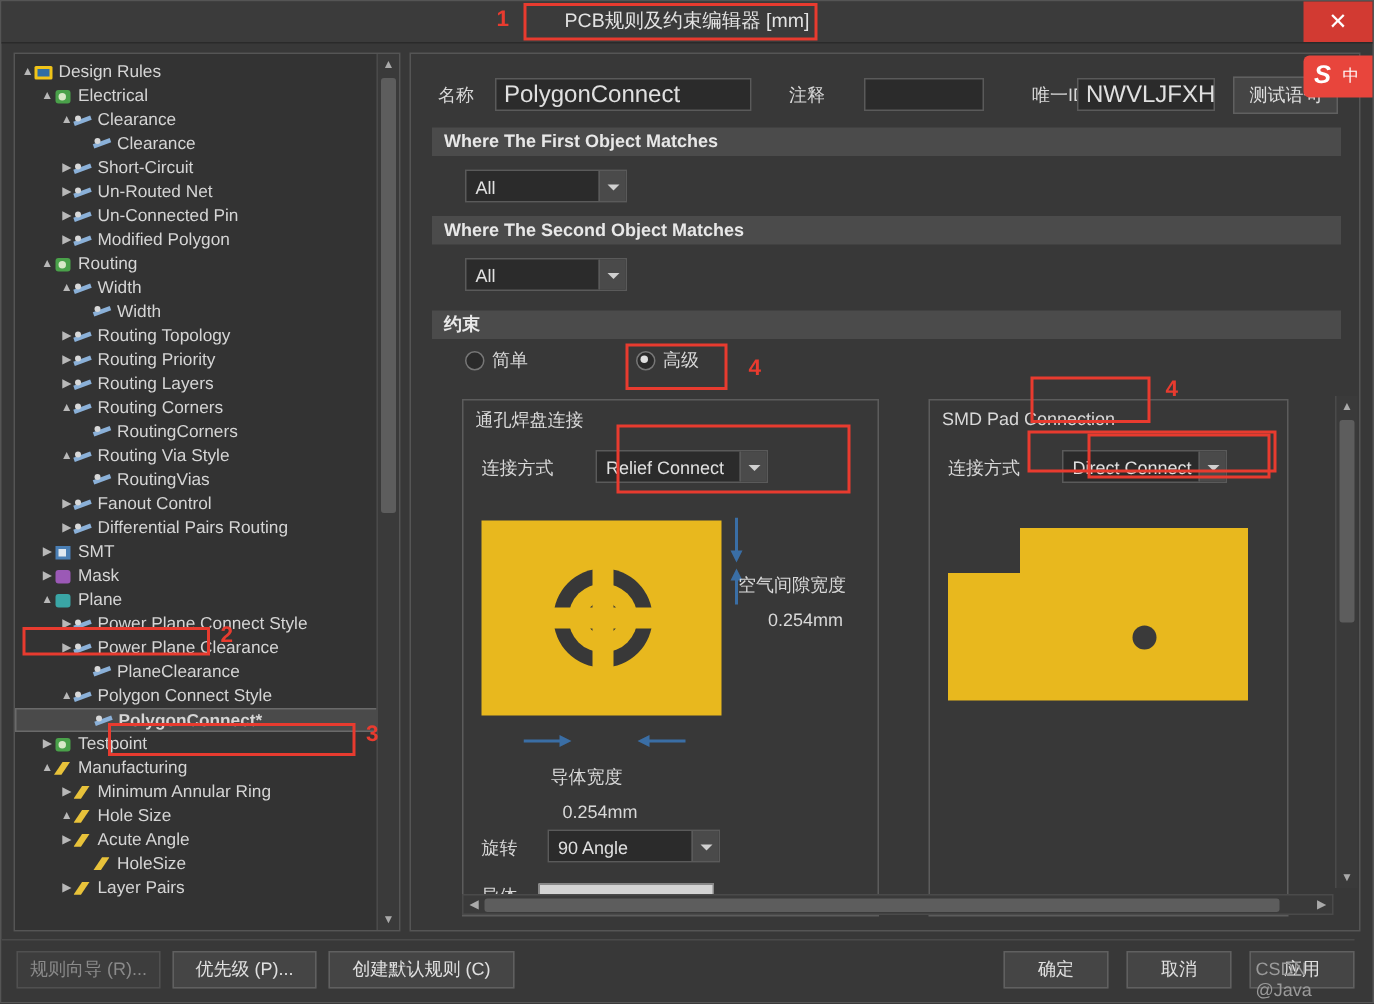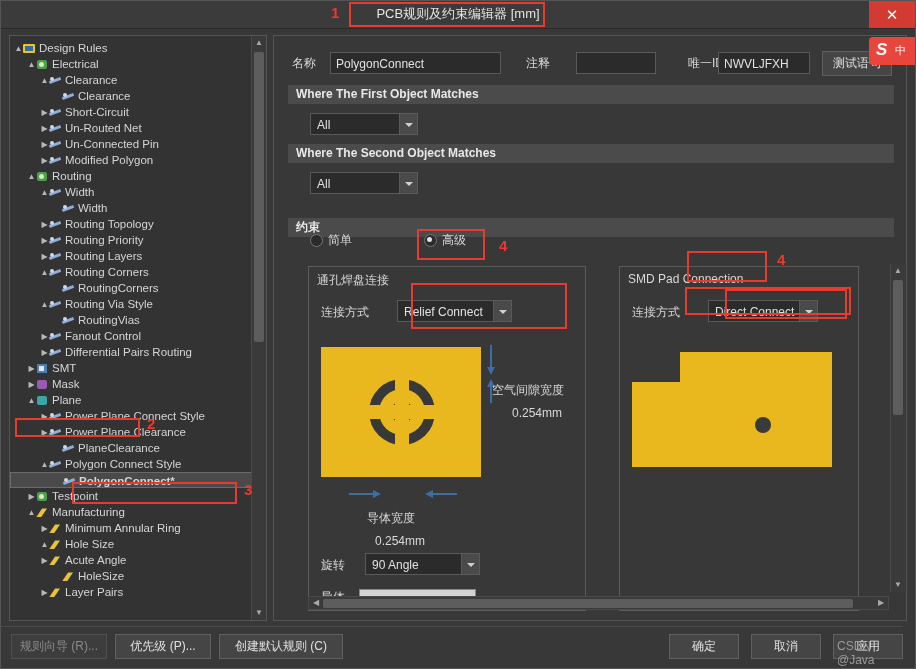--- a/index.html
+++ b/index.html
@@ -255,21 +255,21 @@
     font-size: 12px;
   }
   .txtbox {
     background: #2b2b2b;
     border: 1px solid #5a5a5a;
     color: #e0e0e0;
     height: 22px;
     line-height: 22px;
     padding: 0 5px;
     box-sizing: border-box;
-    font-size: 12px;
+    font-size: 16px;
   }
   .hdr-bar {
     position: absolute;
     left: 14px;
     right: 12px;
     height: 19px;
     background: #4b4b4b;
     color: #e8e8e8;
     font-size: 12px;
     font-weight: bold;
@@ -499,21 +499,21 @@
         <span>All</span>
         <span class="caret"></span>
       </div>
 
       <div class="hdr-bar" style="top:108px;">Where The Second Object Matches</div>
       <div class="combo" style="position:absolute;left:36px;top:136px;width:108px;">
         <span>All</span>
         <span class="caret"></span>
       </div>
 
-      <div class="hdr-bar" style="top:182px;">约束</div>
+      <div class="hdr-bar" style="top:171px;">约束</div>
 
       <div style="position:absolute;left:36px;top:196px;">
         <span class="radio"></span><span class="lbl">简单</span>
       </div>
       <div style="position:absolute;left:150px;top:196px;">
         <span class="radio on"></span><span class="lbl">高级</span>
       </div>
 
       <div class="group-box" style="left:34px;top:230px;width:278px;height:345px;">
         <div class="group-title" style="left:8px;top:5px;">通孔焊盘连接</div>

